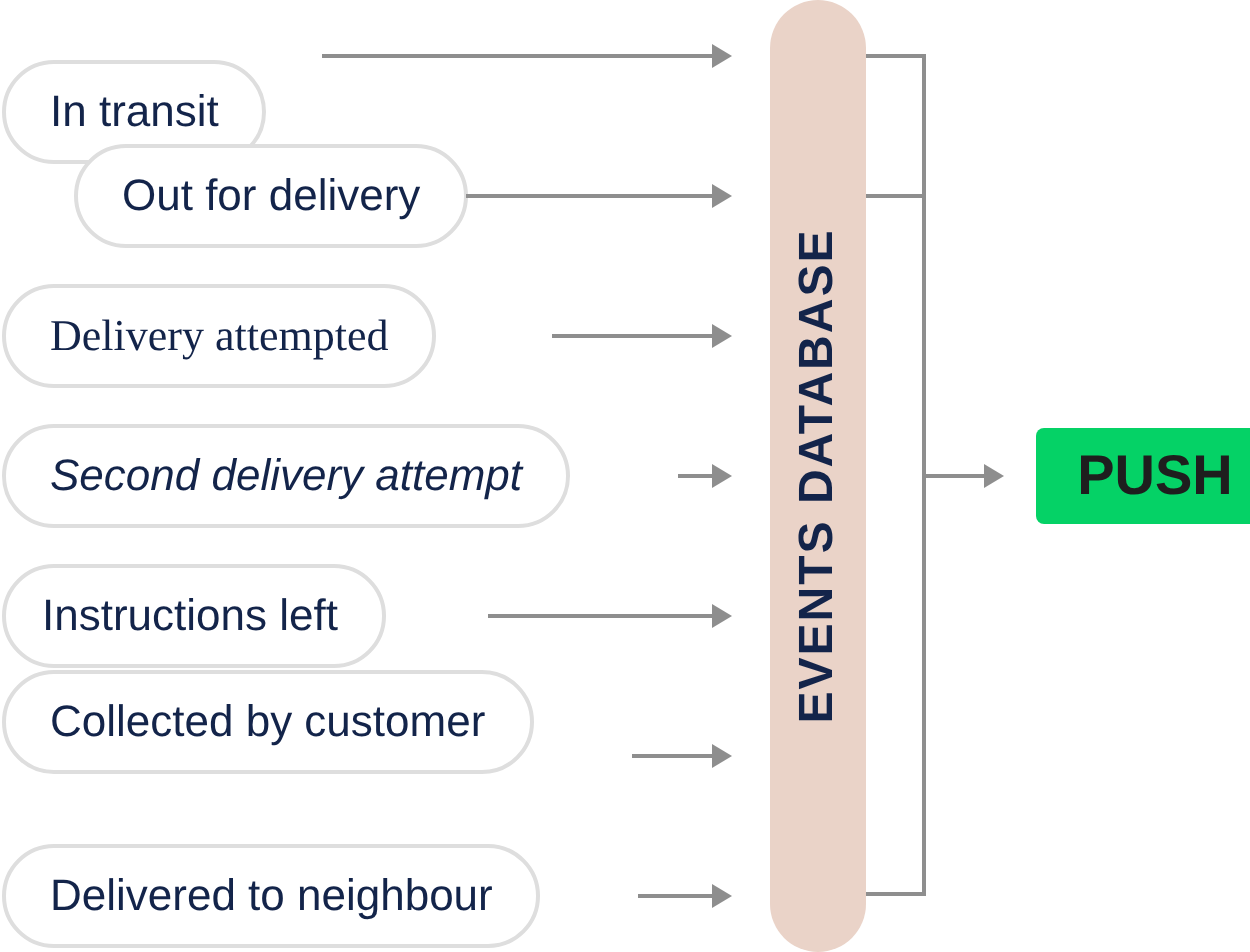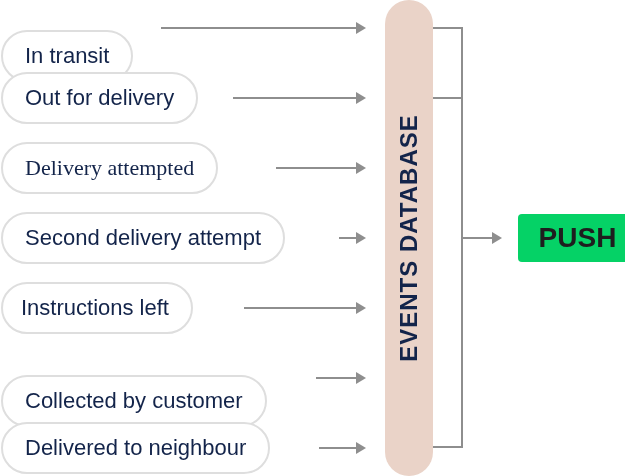--- a/index.html
+++ b/index.html
@@ -20,25 +20,25 @@
   .line { position:absolute; background:#8e8e8e; }
   .push { position:absolute; left:518px; top:214px; width:119px; height:48px;
           background:#05d266; border-radius:4px; color:#1e1e1e; font-weight:bold;
           font-size:28px; line-height:48px; text-align:center; }
 </style>
 </head>
 <body>
 
 <div>
   <div class="pill" style="top:2px;margin-top:28px;">In transit</div>
-  <div class="pill" style="top:72px;">Out for delivery</div>
+  <div class="pill" style="top:72px;margin-left:36px;">Out for delivery</div>
   <div class="pill" style="top:142px;font-family:Liberation Serif, serif;">Delivery attempted</div>
-  <div class="pill" style="top:212px;">Second delivery attempt</div>
+  <div class="pill" style="top:212px;font-style:italic;">Second delivery attempt</div>
   <div class="pill" style="top:282px;padding-left:18px;">Instructions left</div>
-  <div class="pill" style="top:335px;margin-top:40px;">Collected by customer</div>
+  <div class="pill" style="top:335px;">Collected by customer</div>
   <div class="pill" style="top:422px;">Delivered to neighbour</div>
 </div>
 
 <div>
   <div class="arrow" style="left:161px; top:27px; width:203px;"></div>
   <div class="arrow" style="left:233px; top:97px; width:131px;"></div>
   <div class="arrow" style="left:276px; top:167px; width:88px;"></div>
   <div class="arrow" style="left:339px; top:237px; width:25px;"></div>
   <div class="arrow" style="left:244px; top:307px; width:120px;"></div>
   <div class="arrow" style="left:316px; top:377px; width:48px;"></div>

